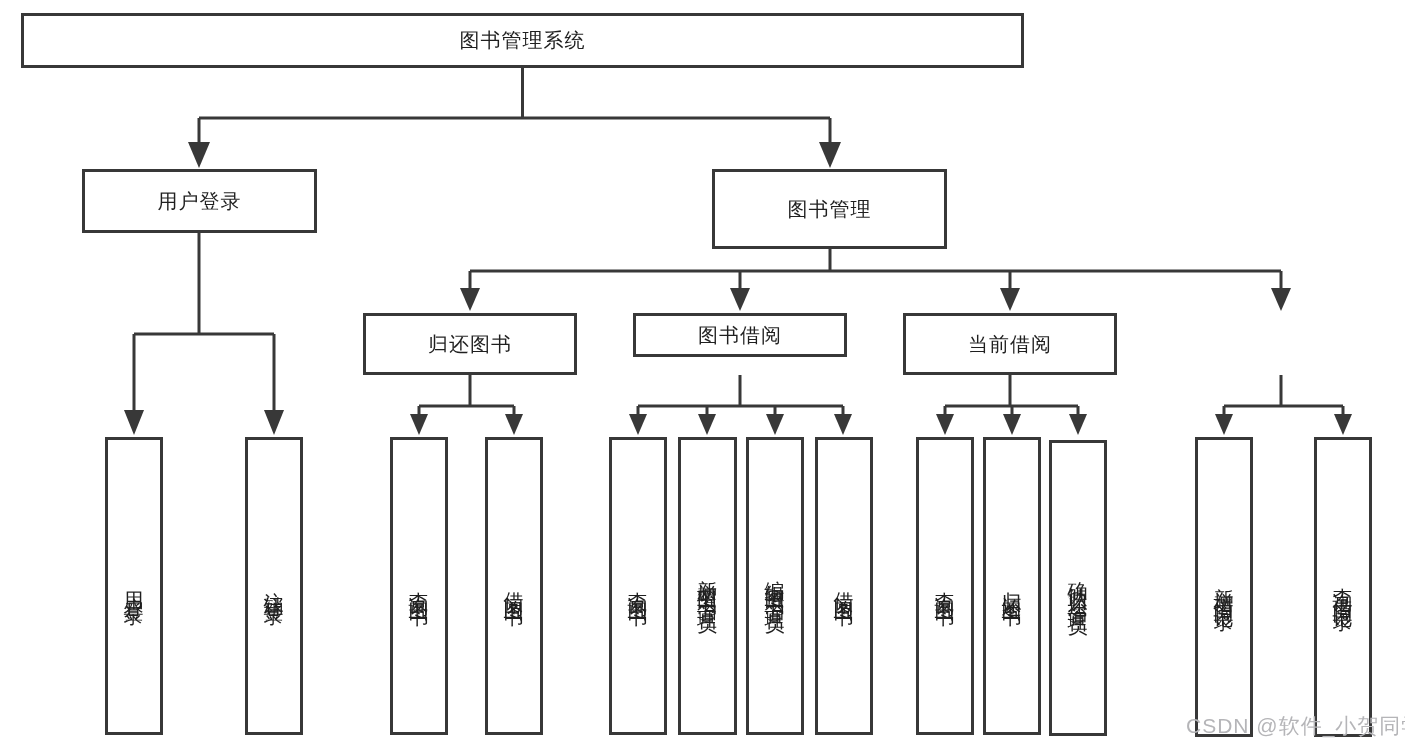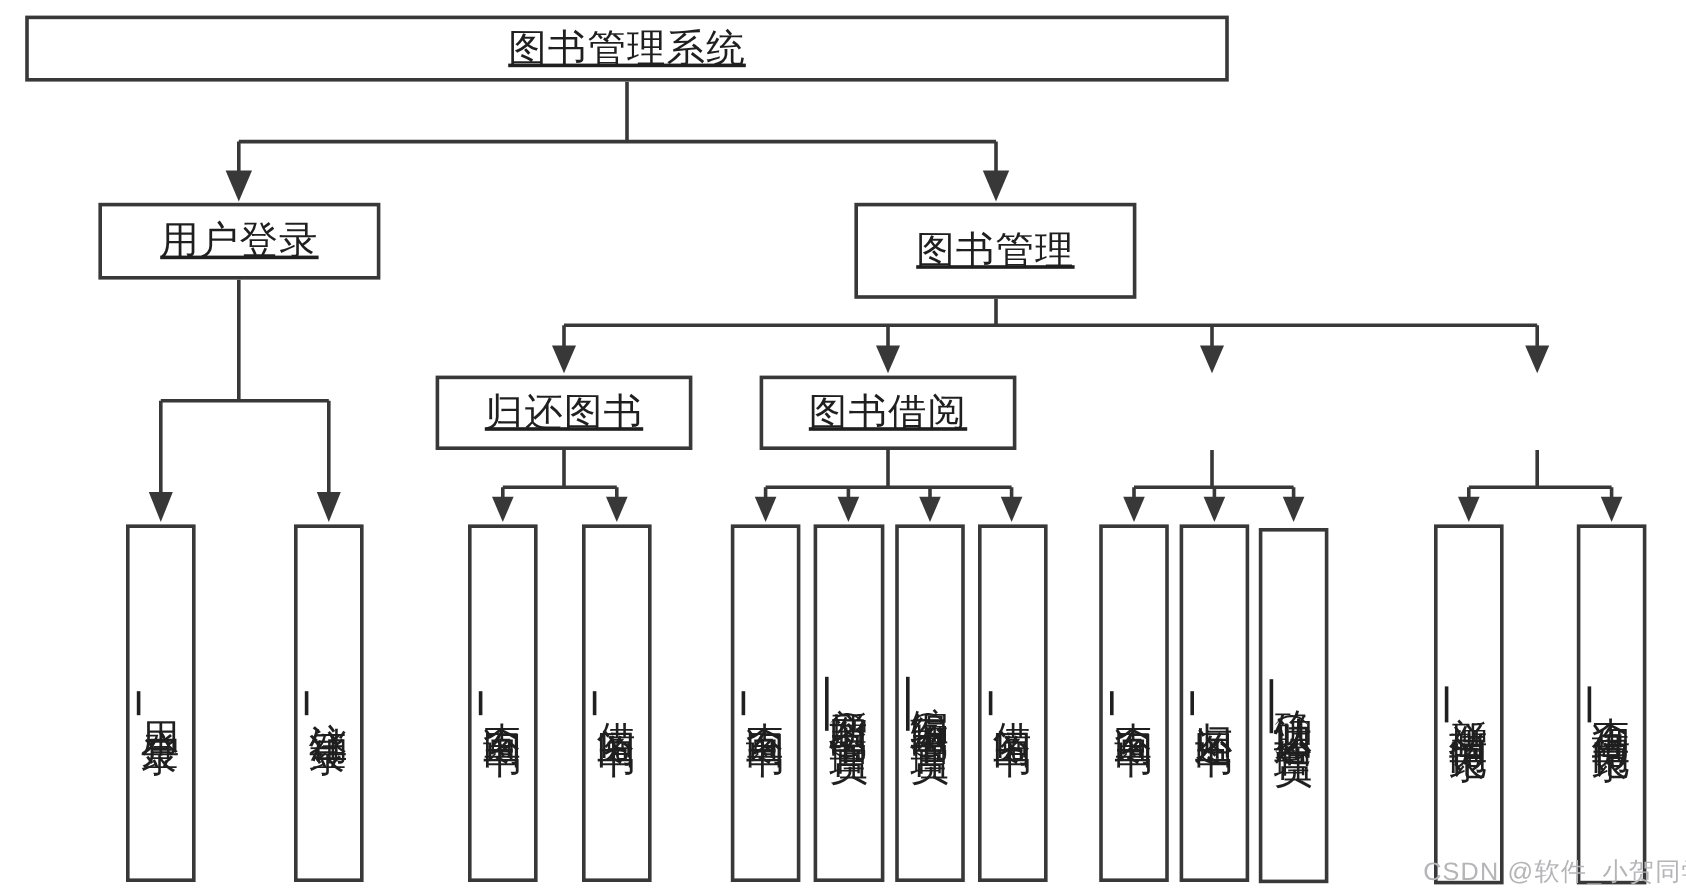--- a/index.html
+++ b/index.html
@@ -8,22 +8,22 @@
     background:var(--background,#ffffff);
     font-family:"Liberation Sans", sans-serif;
     overflow:hidden;
   }
   .node {
     position:absolute; box-sizing:border-box;
     border:3px solid var(--line,#383838);
     background:#ffffff;
     display:flex; align-items:center; justify-content:center;
     color:var(--text,#1f1f1f);
-    font-size:32px; letter-spacing:1px;
-    z-index:1; text-align:center;text-decoration:underline;
+    font-size:20px; letter-spacing:1px;
+    z-index:1; text-align:center;
   }
   .vert {
     writing-mode:vertical-rl; text-orientation:mixed;
     letter-spacing:5px; line-height:1; padding:4px 0;
   }
   svg.connectors { position:absolute; left:0; top:0; z-index:0; }
   svg.connectors path { stroke:var(--line,#383838); stroke-width:3; fill:none; }
   svg.connectors polygon { fill:var(--line,#383838); }
   .watermark {
     position:absolute; left:1186px; top:712px;
@@ -85,21 +85,22 @@
       <polygon points="1334,414 1352,414 1343,435"></polygon>
     </g>
   </svg>
 
   <div class="node" style="left:21px;top:13px;width:1003px;height:55px">图书管理系统</div>
 
   <div class="node" style="left:82px;top:169px;width:235px;height:64px">用户登录</div>
   <div class="node" style="left:712px;top:169px;width:235px;height:80px">图书管理</div>
 
   <div class="node" style="left:363px;top:313px;width:214px;height:62px">归还图书</div>
-  <div class="node" style="left:633px;top:313px;width:214px;height:62px">图书借阅</div>
+  <div class="node" style="left:633px;top:313px;width:214px;height:44px">图书借阅</div>
+  <div class="node" style="left:903px;top:313px;width:214px;height:62px">当前借阅</div>
 
   <div class="node vert" style="left:105px;top:437px;width:58px;height:298px">用户登录</div>
   <div class="node vert" style="left:245px;top:437px;width:58px;height:298px">注销登录</div>
 
   <div class="node vert" style="left:390px;top:437px;width:58px;height:298px">查询图书</div>
   <div class="node vert" style="left:485px;top:437px;width:58px;height:298px">借阅图书</div>
 
   <div class="node vert" style="left:609px;top:437px;width:58px;height:298px">查询图书</div>
   <div class="node vert" style="left:678px;top:437px;width:59px;height:298px">新增图书（管理员）</div>
   <div class="node vert" style="left:746px;top:437px;width:58px;height:298px">编辑图书（管理员）</div>

